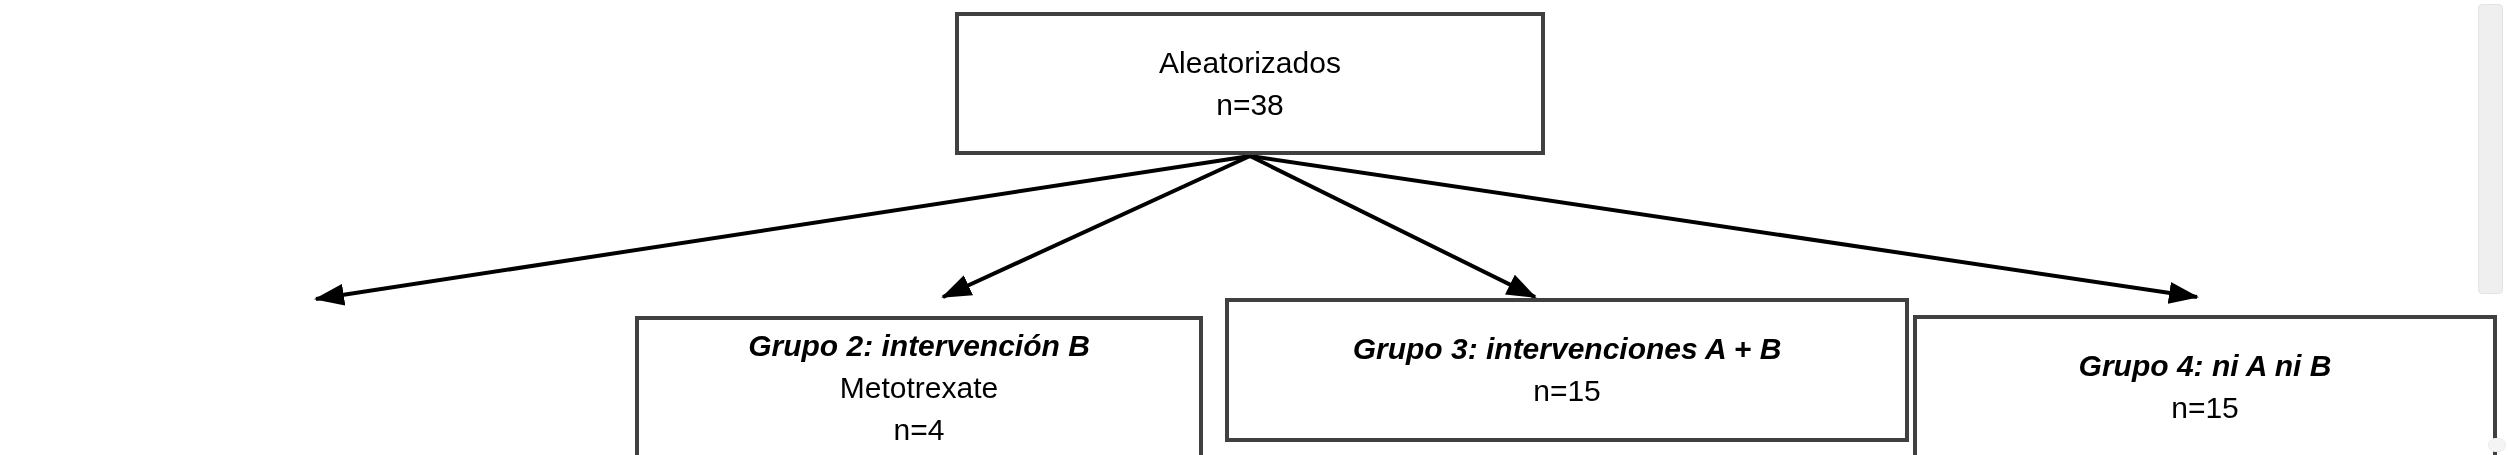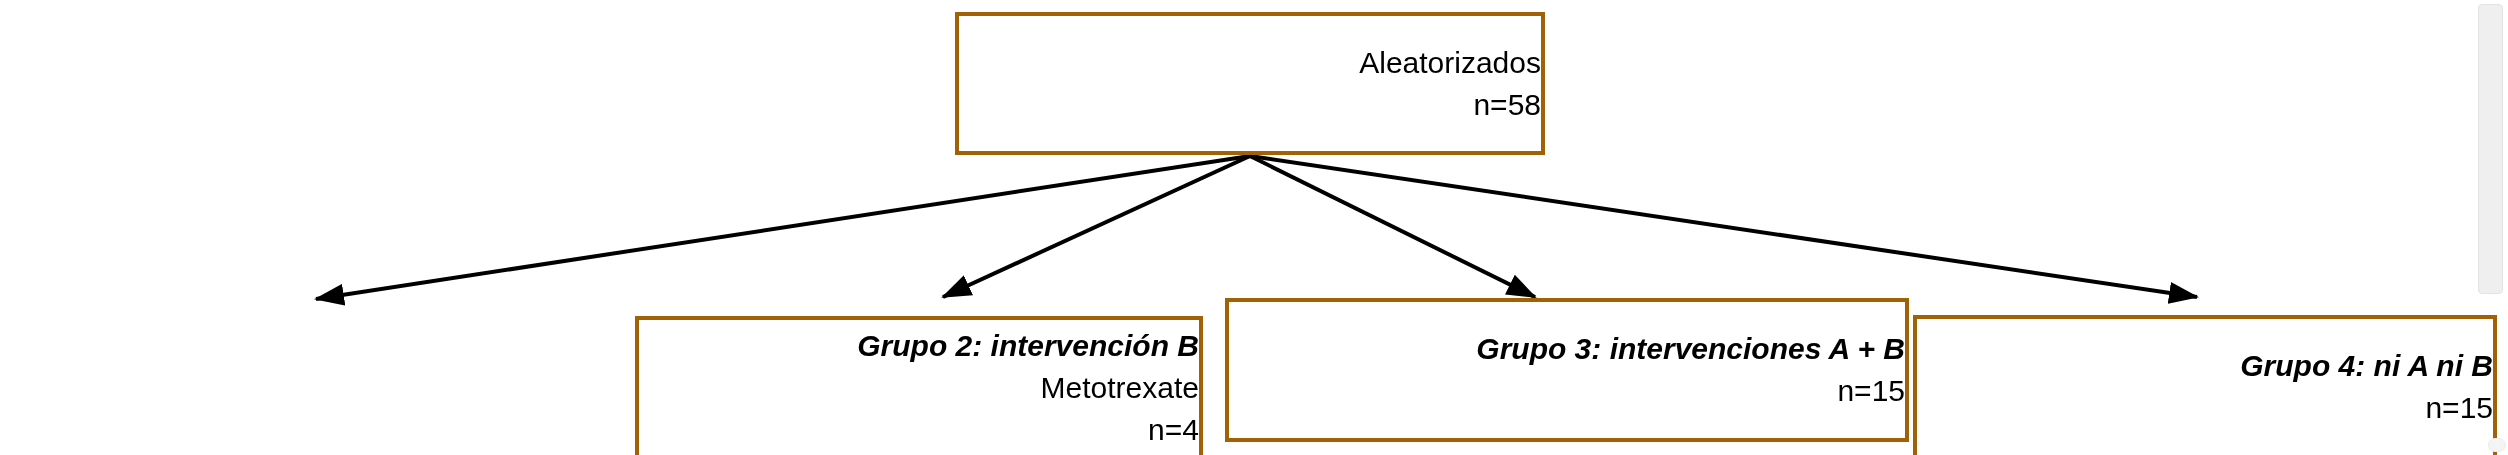--- a/index.html
+++ b/index.html
@@ -12,25 +12,25 @@
     width: 2508px;
     height: 455px;
     background: #ffffff;
     font-family: "Liberation Sans", sans-serif;
     color: #000000;
     overflow: hidden;
   }
   .node {
     position: absolute;
     box-sizing: border-box;
-    border: 4px solid #a16207;
+    border: 4px solid #404040;
     background: #ffffff;
     display: flex;
     flex-direction: column;
-    align-items: flex-end;
+    align-items: center;
     justify-content: center;
     text-align: center;
     font-size: 30px;
     line-height: 42px;
   }
   .node .title {
     font-weight: bold;
     font-style: italic;
   }
   .root-node {
@@ -78,21 +78,21 @@
       </marker>
     </defs>
     <line x1="1250" y1="156" x2="316" y2="299" stroke="#000000" stroke-width="4" marker-end="url(#ah)"></line>
     <line x1="1250" y1="156" x2="943" y2="297" stroke="#000000" stroke-width="4" marker-end="url(#ah)"></line>
     <line x1="1250" y1="156" x2="1535" y2="297" stroke="#000000" stroke-width="4" marker-end="url(#ah)"></line>
     <line x1="1250" y1="156" x2="2197" y2="297" stroke="#000000" stroke-width="4" marker-end="url(#ah)"></line>
   </svg>
 
   <div class="node root-node">
     <div class="label">Aleatorizados</div>
-    <div class="count">n=58</div>
+    <div class="count">n=38</div>
   </div>
 
 
   <div class="node group-2">
     <div class="title">Grupo 2: intervención B</div>
     <div class="treatment">Metotrexate</div>
     <div class="count">n=4</div>
   </div>
 
   <div class="node group-3">

